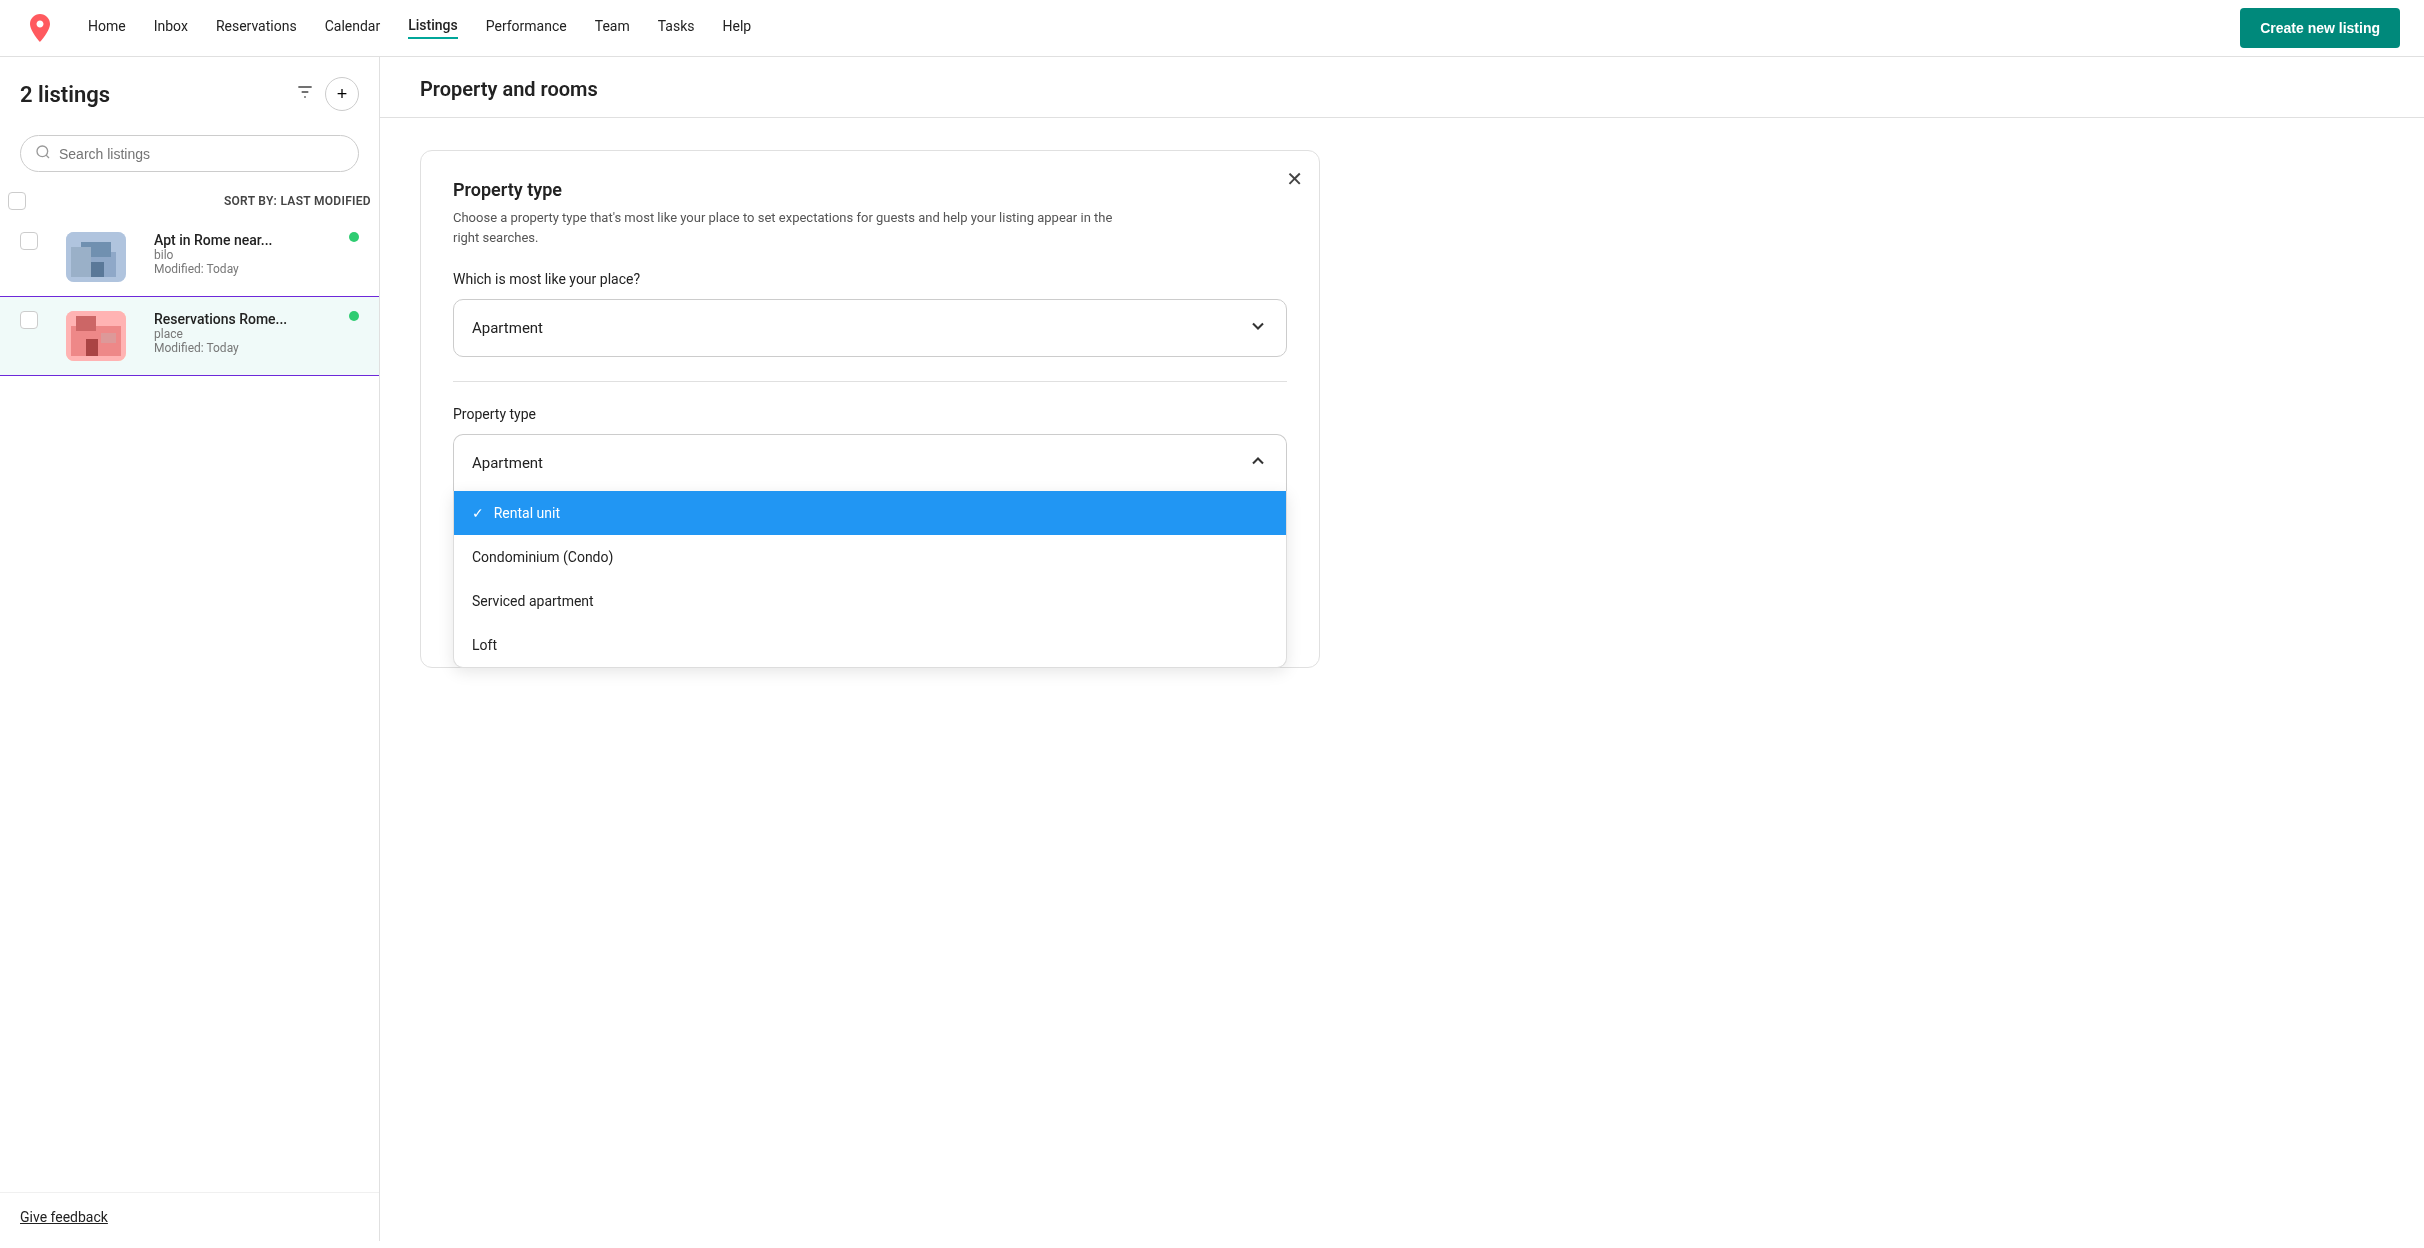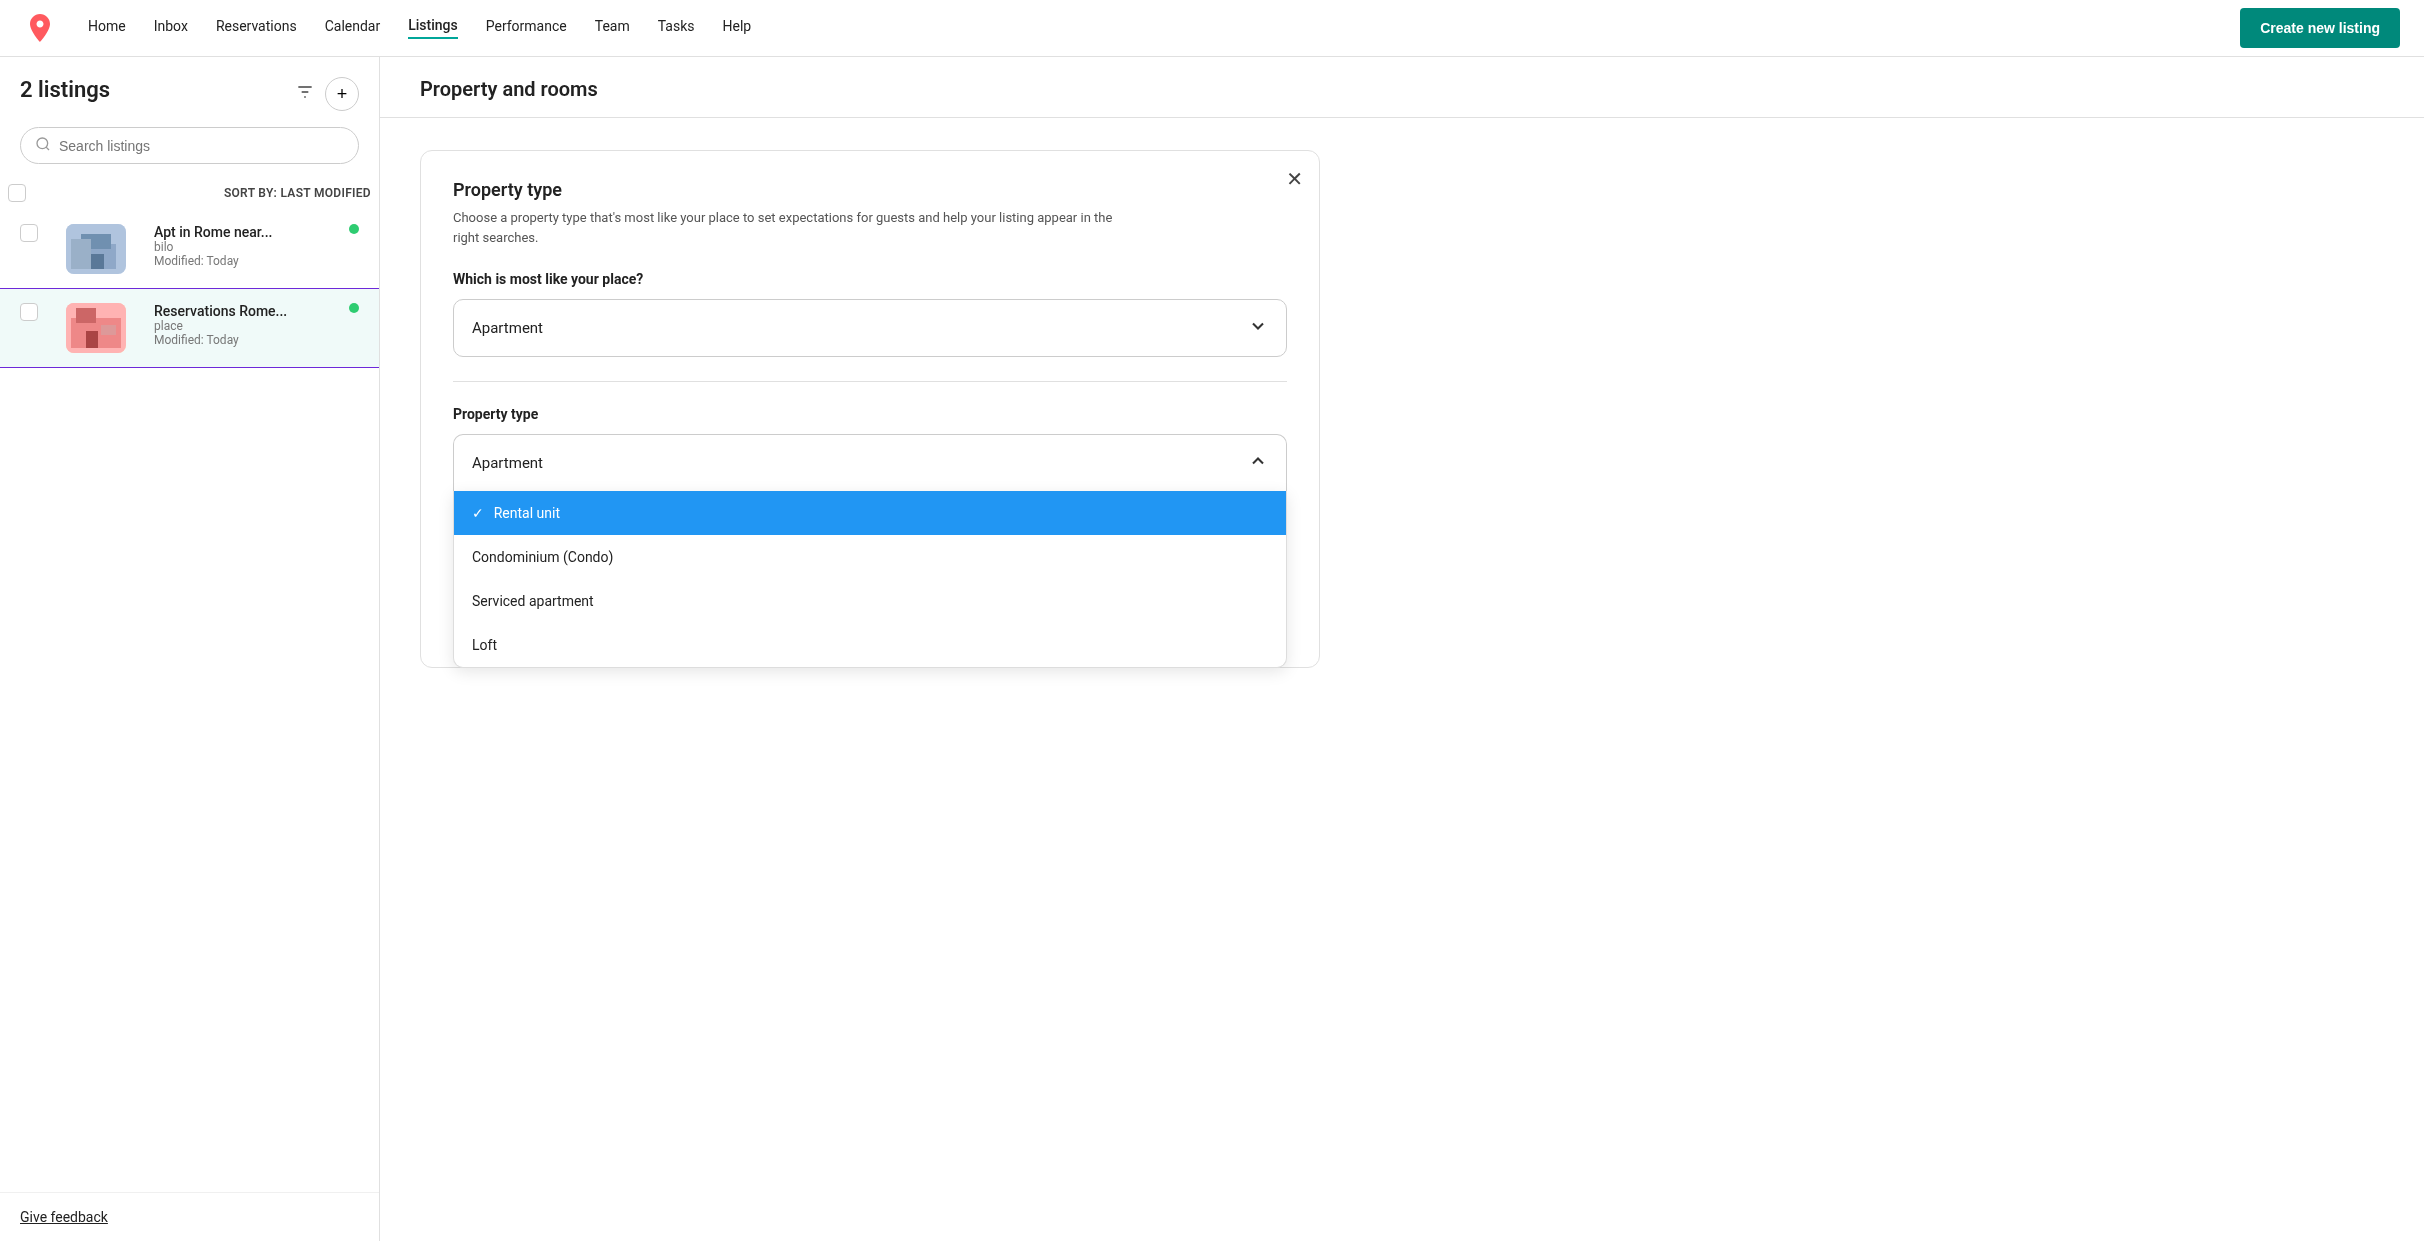--- a/index.html
+++ b/index.html
@@ -13,21 +13,21 @@
     .nav-link { font-size: 14px; color: #222; text-decoration: none; padding-bottom: 4px; cursor: pointer; white-space: nowrap; }
     .nav-link.active { border-bottom: 2px solid #00a699; color: #222; font-weight: 500; }
     .nav-cta { background: #00897b; color: #fff; border: none; border-radius: 4px; padding: 12px 20px; font-size: 14px; font-weight: 600; cursor: pointer; white-space: nowrap; }
 
     
     .layout { display: flex; height: calc(100vh - 64px); overflow: hidden; }
 
     
     .sidebar { width: 380px; border-right: 1px solid #e0e0e0; display: flex; flex-direction: column; flex-shrink: 0; }
     .sidebar-header { padding: 20px 20px 12px; }
-    .sidebar-title-row { display: flex; justify-content: space-between; margin-bottom: 16px; }
+    .sidebar-title-row { display: flex; align-items: center; justify-content: space-between; margin-bottom: 24px; }
     .sidebar-title { font-size: 22px; font-weight: 600; }
     .sidebar-title-actions { display: flex; align-items: center; gap: 10px; }
     .icon-btn { background: none; border: 1px solid #ccc; border-radius: 50%; width: 34px; height: 34px; display: flex; align-items: center; justify-content: center; cursor: pointer; font-size: 18px; }
     .filter-btn { background: none; border: none; cursor: pointer; font-size: 18px; color: #555; }
     .search-box { display: flex; align-items: center; border: 1px solid #ccc; border-radius: 24px; padding: 8px 14px; gap: 8px; }
     .search-box input { border: none; outline: none; font-size: 14px; width: 100%; background: transparent; }
     .sort-label { font-size: 12px; font-weight: 600; color: #444; letter-spacing: 0.3px; cursor: pointer; display: flex; align-items: center; gap: 4px; }
     .sort-with-check { display: flex; align-items: center; justify-content: space-between; padding: 8px 8px; }
     .listing-list { flex: 1; overflow-y: auto; }
     .listing-item { display: flex; align-items: flex-start; padding: 14px 20px; gap: 28px; border-bottom: 1px solid #6d28d9; cursor: pointer; }
@@ -45,21 +45,21 @@
     
     .main { flex: 1; overflow-y: auto; padding: 0; position: relative; }
     .main-header { padding: 20px 40px 0; font-size: 20px; font-weight: 600; border-bottom: 1px solid #e0e0e0; padding-bottom: 16px; }
     .main-content { padding: 32px 40px; }
 
     
     .card { border: 1px solid #e0e0e0; border-radius: 12px; padding: 28px 32px; max-width: 900px; position: relative; }
     .card-close { position: absolute; top: 16px; right: 16px; background: none; border: none; font-size: 20px; cursor: pointer; color: #444; }
     .card-title { font-size: 18px; font-weight: 600; margin-bottom: 8px; }
     .card-desc { font-size: 13px; color: #555; line-height: 1.5; max-width: 680px; margin-bottom: 24px; }
-    .field-label { font-size: 14px; font-weight: 700; margin-bottom: 12px; }
+    .field-label { font-size: 14px; font-weight: 400; margin-bottom: 12px; }
     .select-wrapper { position: relative; margin-bottom: 16px; }
     .divider { border: none; border-top: 1px solid #e0e0e0; margin: 24px 0; }
 
     
     .dropdown-container { position: relative; margin-bottom: 16px; }
     .dropdown-trigger { width: 100%; border: 1px solid #ccc; border-radius: 10px; padding: 16px 18px; font-size: 15px; background: #fff; cursor: pointer; display: flex; align-items: center; justify-content: space-between; }
     .dropdown-menu { position: absolute; top: calc(100% + 4px); left: 0; right: 0; background: #fff; border: 1px solid #ddd; border-radius: 8px; box-shadow: 0 4px 16px rgba(0,0,0,0.1); z-index: 100; overflow: hidden; }
     .dropdown-item { padding: 14px 18px; font-size: 14px; cursor: pointer; display: flex; align-items: center; gap: 10px; }
     .dropdown-item.selected { background: #2196f3; color: #fff; }
 

